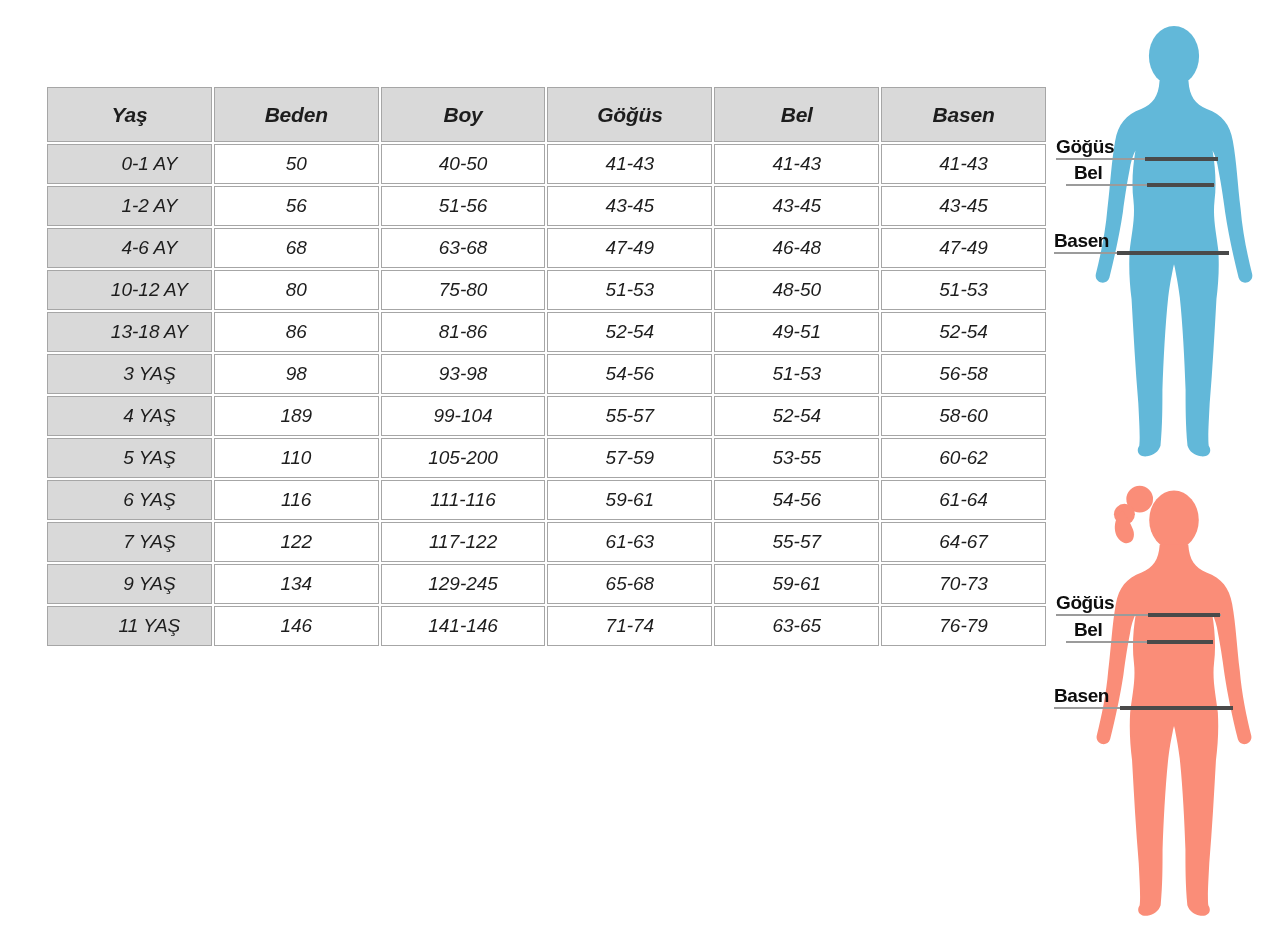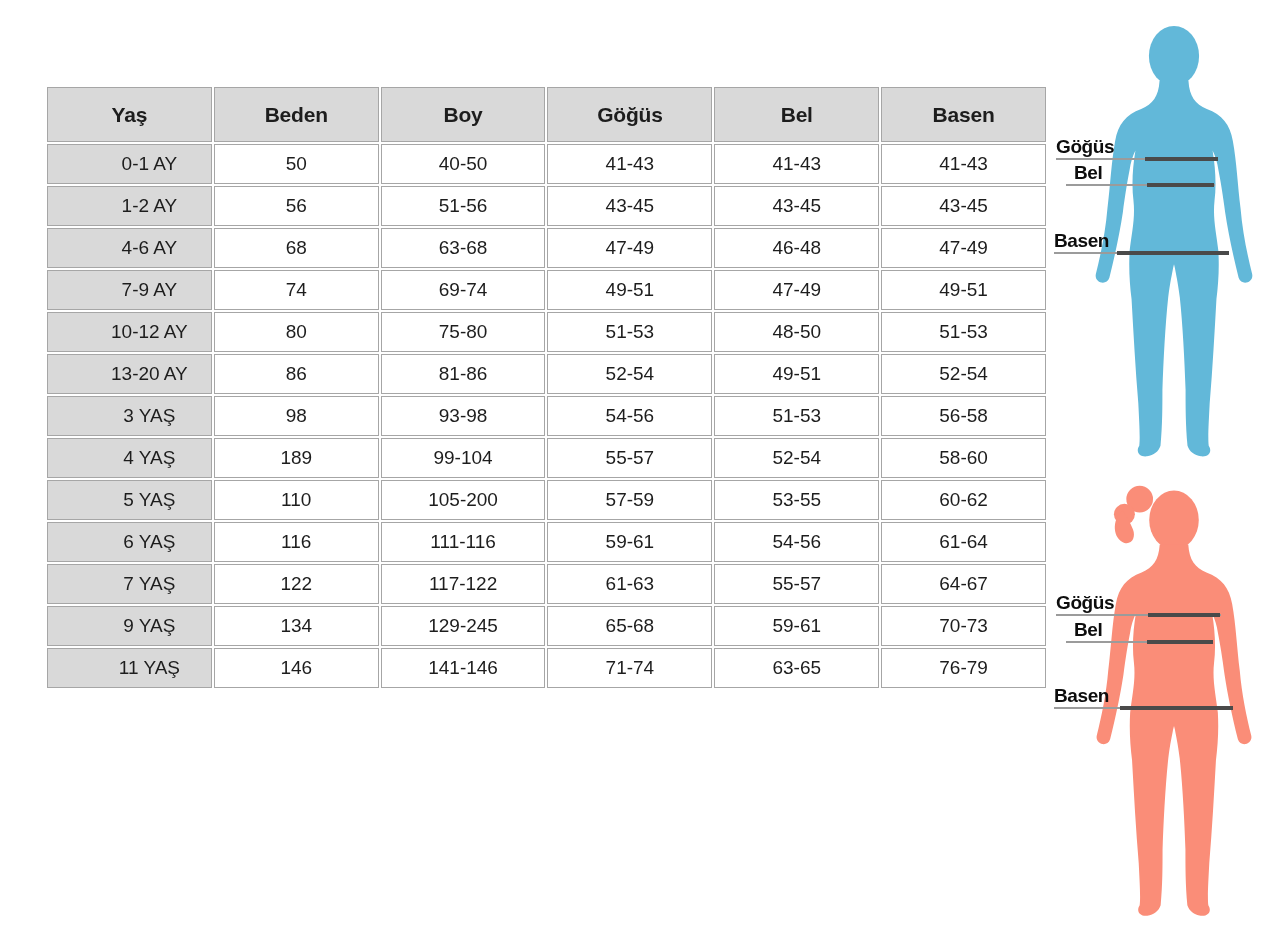--- a/index.html
+++ b/index.html
@@ -5,20 +5,21 @@
   html,body{margin:0;padding:0;}
   body{
     width:1280px;height:948px;position:relative;background:#ffffff;
     font-family:"Liberation Sans","DejaVu Sans",sans-serif;overflow:hidden;
   }
   
   table.size-table{
     position:absolute;left:45px;top:85px;width:1003px;
     border-collapse:separate;border-spacing:2px;table-layout:fixed;
     background:#ffffff;
+    font-style:italic;
   }
   .size-table th,.size-table td{
     border:1px solid #a6a6a6;text-align:center;vertical-align:middle;
     color:#1d1d1d;padding:0;overflow:hidden;white-space:nowrap;
   }
   .size-table thead th{
     background:#d9d9d9;height:53px;font-size:21px;font-weight:bold;letter-spacing:-0.2px;
   }
   .size-table tbody td{
     background:#ffffff;height:38px;font-size:19px;font-weight:normal;
@@ -93,37 +94,29 @@
       </tr>
       <tr>
         <td class="row-head">4-6 AY</td>
         <td>68</td>
         <td>63-68</td>
         <td>47-49</td>
         <td>46-48</td>
         <td>47-49</td>
       </tr>
       <tr>
-        <td class="row-head">7-9 AY</td>
-        <td>74</td>
-        <td>69-74</td>
-        <td>49-51</td>
-        <td>47-49</td>
-        <td>49-51</td>
-      </tr>
-      <tr>
         <td class="row-head">10-12 AY</td>
         <td>80</td>
         <td>75-80</td>
         <td>51-53</td>
         <td>48-50</td>
         <td>51-53</td>
       </tr>
       <tr>
-        <td class="row-head">13-20 AY</td>
+        <td class="row-head">13-18 AY</td>
         <td>86</td>
         <td>81-86</td>
         <td>52-54</td>
         <td>49-51</td>
         <td>52-54</td>
       </tr>
       <tr>
         <td class="row-head">3 YAŞ</td>
         <td>98</td>
         <td>93-98</td>

